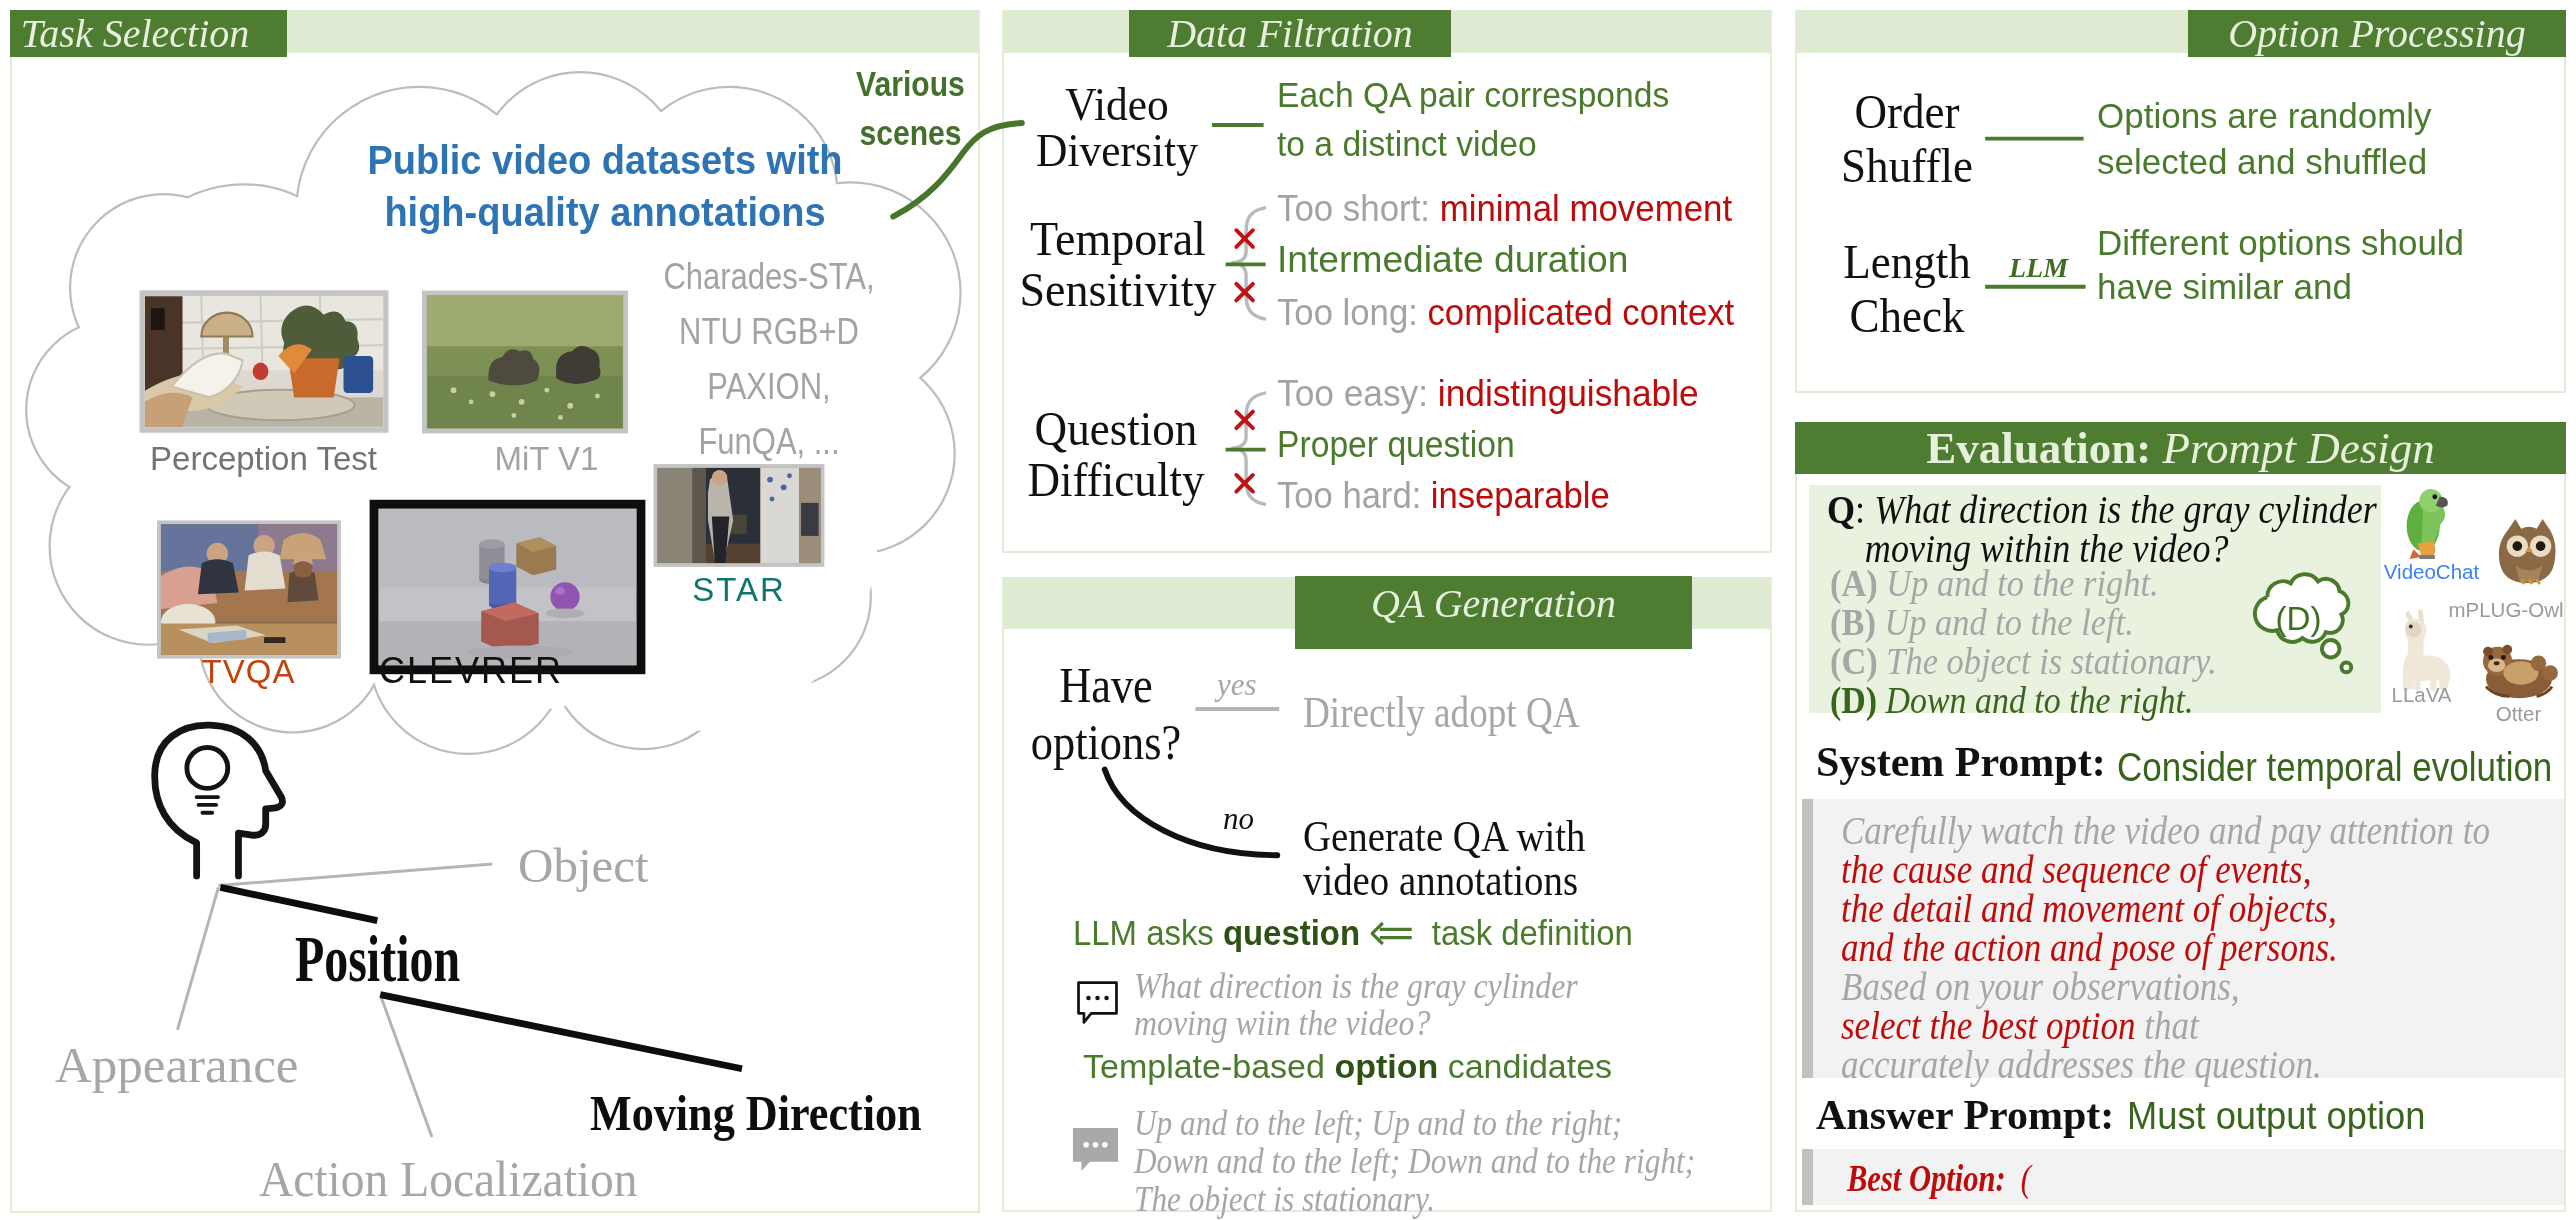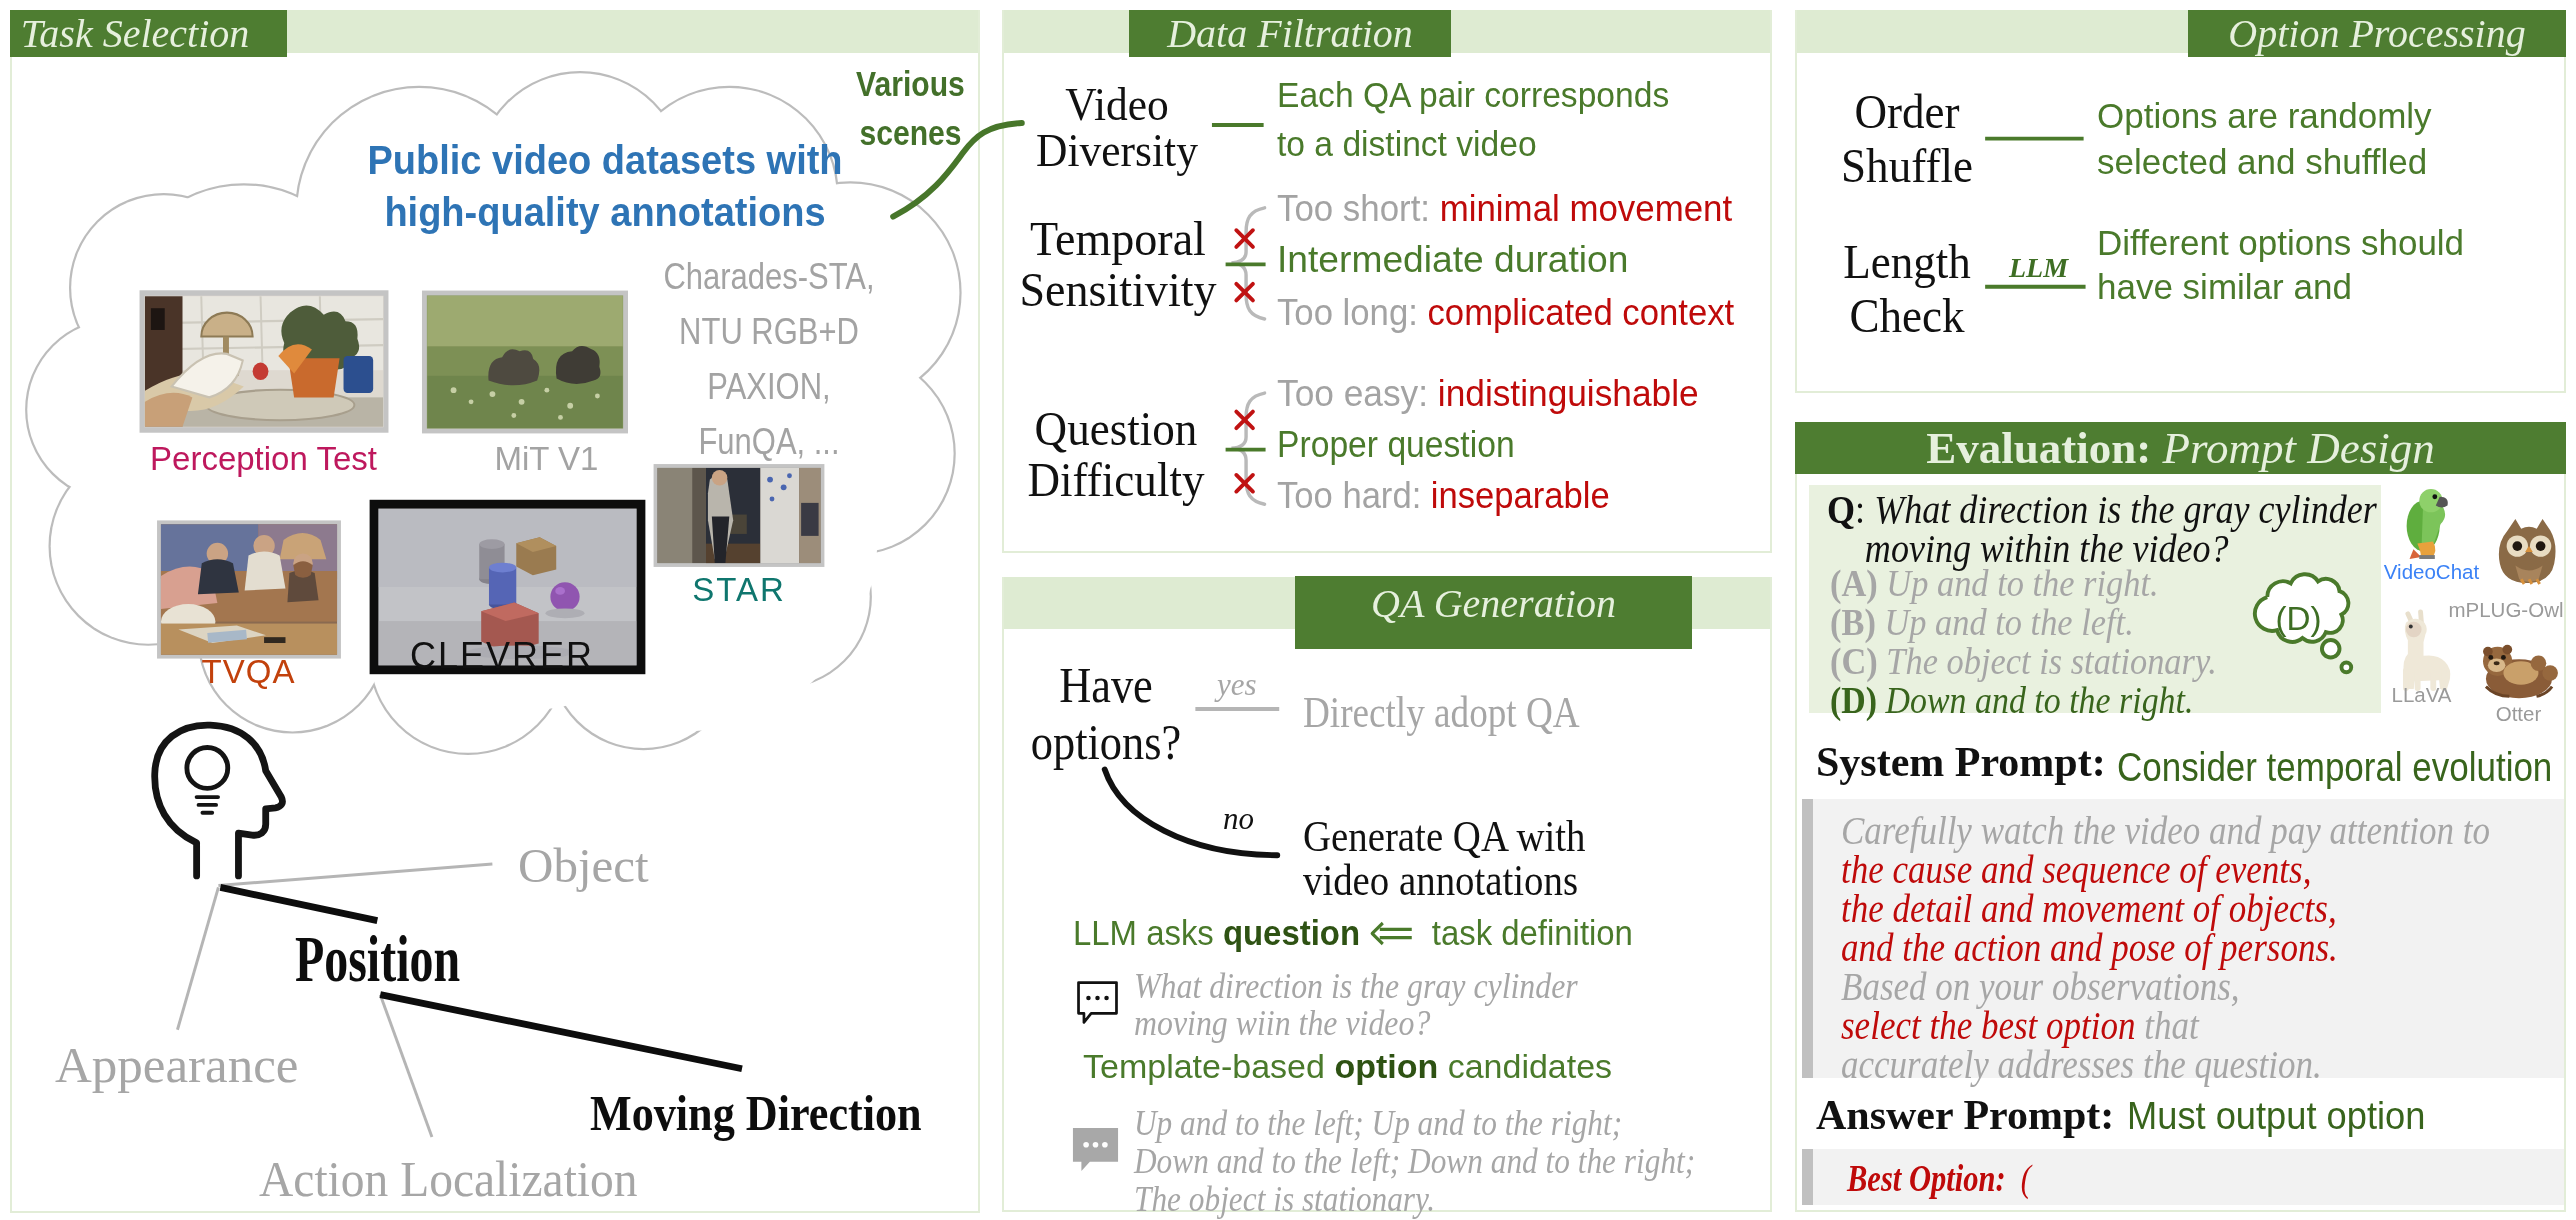--- a/index.html
+++ b/index.html
@@ -108,21 +108,21 @@
   <rect x="72" y="68" width="26" height="8" fill="#8d7a55"></rect>
   <path d="M 150 18 q 18 -14 34 2 q 16 -8 22 6 q 14 0 12 16 q 6 14 -8 18 q -2 12 -16 10 q -12 8 -22 -2 q -14 6 -20 -6 q -12 -2 -8 -16 q -8 -16 6 -28" fill="#4e5c3a"></path>
   <path d="M 148 60 l 52 0 l -6 36 l -40 0 Z" fill="#c96a2d"></path>
   <path d="M 138 58 q 16 -18 34 -6 l -18 22 Z" fill="#e08a3c"></path>
   <rect x="204" y="58" width="30" height="34" rx="4" fill="#2c4f8f"></rect>
   <circle cx="120" cy="72" r="8" fill="#c43b33"></circle>
   <path d="M 3 90 q 40 -22 70 -14 l 30 10 q -30 26 -62 22 l -38 -6 Z" fill="#d9c9a8"></path>
   <path d="M 30 86 q 30 -34 56 -30 l 16 6 q -6 26 -34 34 Z" fill="#f5f2ea" stroke="#c9c2b2" stroke-width="2"></path>
   <path d="M 3 100 q 26 -14 48 -4 l -10 27 l -38 0 Z" fill="#c8a078"></path>
 </svg>
-<div id="cap1" class="abs hand" style="left:117px;top:440px;width:293px;text-align:center;font-size:33px;color:#be185d;">Perception Test</div>
+<div id="cap1" class="abs hand" style="left:117px;top:440px;width:293px;text-align:center;font-size:33px;color:#737373;">Perception Test</div>
 
 <svg class="abs" style="left:424px;top:293px;" width="202" height="138" viewBox="0 0 207 142">
   <rect x="0" y="0" width="207" height="142" fill="#8a9a60" stroke="#c4c4c4" stroke-width="5"></rect>
   <rect x="3" y="3" width="201" height="52" fill="#9daa70"></rect>
   <rect x="3" y="55" width="201" height="30" fill="#7d9055"></rect>
   <rect x="3" y="85" width="201" height="54" fill="#6f854c"></rect>
   <path d="M 66 90 q -2 -22 14 -24 q 6 -12 18 -6 q 12 -4 14 8 q 10 6 4 22 q -24 10 -50 0" fill="#4e4a40"></path>
   <path d="M 136 88 q -4 -26 16 -28 q 8 -10 20 -2 q 10 4 8 18 q 4 12 -6 14 q -20 8 -38 -2" fill="#3f3c35"></path>
   <g fill="#c6cfa5">
     <circle cx="30" cy="100" r="3"></circle>
@@ -176,21 +176,21 @@
     <rect x="118" y="65" width="28" height="38" fill="#5565b5"></rect>
       <ellipse cx="132" cy="65" rx="14" ry="5" fill="#6e7fd0"></ellipse>
     <circle cx="196" cy="95" r="15" fill="#9055b0"></circle>
       <ellipse cx="191" cy="89" rx="5" ry="4" fill="#aa70cc"></ellipse>
     <ellipse cx="196" cy="112" rx="20" ry="5" fill="#aeaeb4"></ellipse>
     <path d="M 110 110 l 34 -9 l 25 11 l 0 31 l -34 9 l -25 -11 Z" fill="#a45850"></path>
     <path d="M 110 110 l 34 -9 l 25 11 l -34 8 Z" fill="#c06a60"></path>
     <ellipse cx="150" cy="152" rx="55" ry="7" fill="#acacb2"></ellipse>
   </g>
 </svg>
-<div id="cap4" class="abs hand" style="left:379px;top:635px;width:246px;text-align:center;font-size:36px;color:#111;letter-spacing:2px;">CLEVRER</div>
+<div id="cap4" class="abs hand" style="left:379px;top:650px;width:246px;text-align:left;font-size:36px;color:#111;letter-spacing:2px;">CLEVRER</div>
 
 <svg class="abs" style="left:655px;top:466px;" width="168" height="99" viewBox="0 0 172 102">
   <rect x="0" y="0" width="172" height="102" fill="#6e665c" stroke="#c4c4c4" stroke-width="4"></rect>
   <rect x="2" y="2" width="36" height="98" fill="#8a8476"></rect>
   <rect x="38" y="2" width="14" height="98" fill="#5d564c"></rect>
   <rect x="52" y="2" width="56" height="98" fill="#2b2f38"></rect>
   <rect x="68" y="50" width="26" height="20" fill="#4a4438"></rect>
   <rect x="52" y="80" width="56" height="20" fill="#55412f"></rect>
   <rect x="108" y="2" width="40" height="98" fill="#dad8d3"></rect>
   <g fill="#4a66b0">

